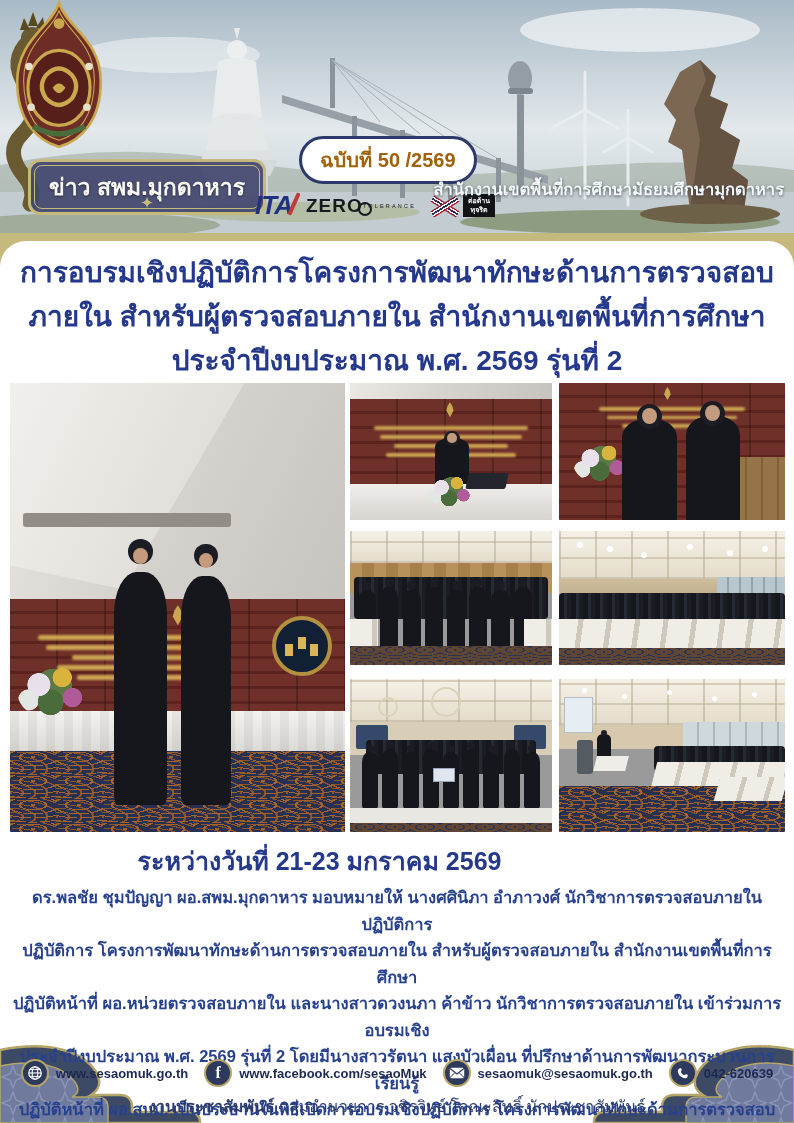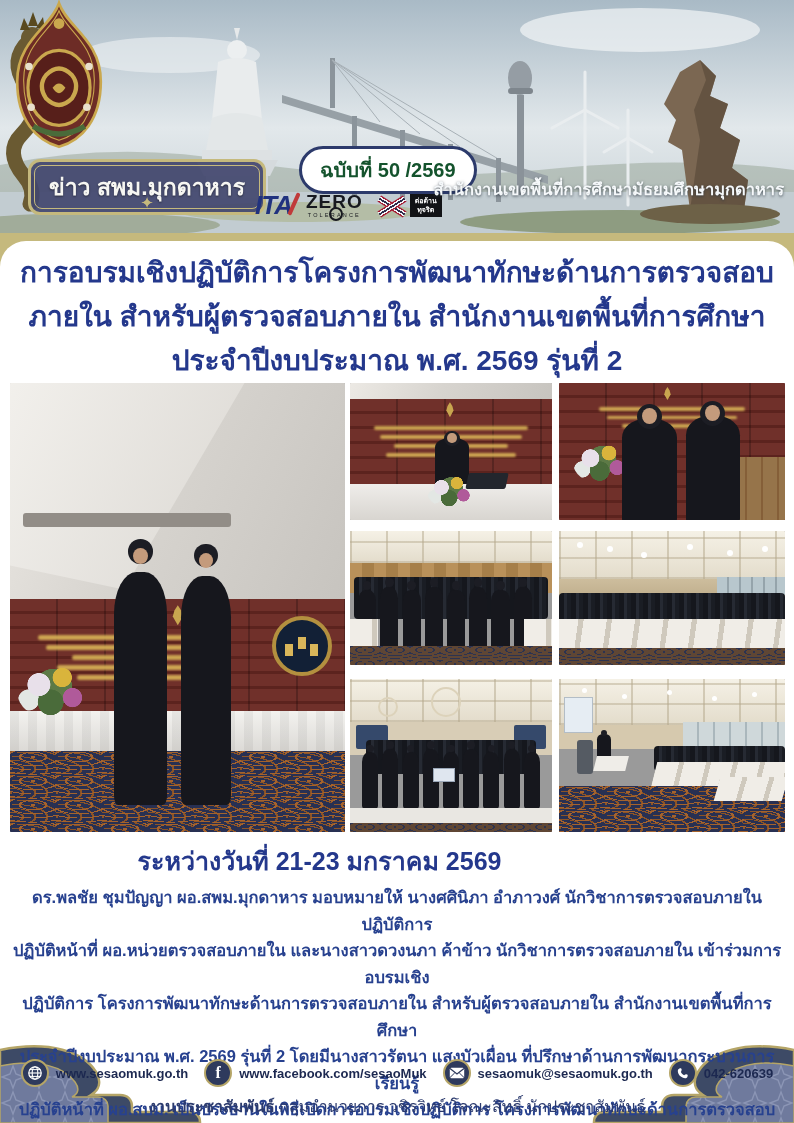--- a/index.html
+++ b/index.html
@@ -3,29 +3,29 @@
 <meta charset="utf-8">
 <style>
   html,body{margin:0;padding:0;}
   body{font-family:"Liberation Sans","DejaVu Sans",sans-serif;background:#ffffff;}
   .page{position:relative;width:794px;height:1123px;overflow:hidden;background:#ffffff;margin:0 auto;}
 
   
   .banner{position:absolute;left:0;top:0;width:794px;height:233px;overflow:hidden;background:linear-gradient(#aebfca,#dfe6ea 55%,#c9d3d8);}
   .banner svg{position:absolute;left:0;top:0;}
   .emblem{position:absolute;left:78px;top:12px;width:118px;height:150px;}
-  .edition-badge{position:absolute;left:299px;top:146px;padding:5px 18px;background:#ffffff;border:3px solid #2c3a6b;border-radius:24px;color:#14532d;font-size:20px;font-weight:bold;white-space:nowrap;}
+  .edition-badge{position:absolute;left:299px;top:136px;padding:5px 18px;background:#ffffff;border:3px solid #2c3a6b;border-radius:24px;color:#a16207;font-size:20px;font-weight:bold;white-space:nowrap;}
   .news-badge{position:absolute;left:28px;top:159px;width:238px;height:56px;background:rgba(66,71,110,.92);border:3px solid #c5b97d;border-radius:12px;display:flex;align-items:center;justify-content:center;gap:8px;box-sizing:border-box;}
   .news-badge::after{content:"";position:absolute;inset:3px;border:1px solid #c5b97d;border-radius:8px;pointer-events:none;}
   .news-badge .txt{color:#f6f6f2;font-size:23px;font-weight:bold;text-shadow:0 1px 2px rgba(0,0,0,.5);}
   .news-badge .orn{color:#c5b97d;font-size:15px;}
   .logos-row{position:absolute;left:255px;top:190px;display:flex;align-items:center;gap:14px;}
   .ita{position:relative;color:#20327f;font-weight:bold;font-style:italic;font-size:26px;letter-spacing:-1px;}
   .ita i{position:absolute;right:-4px;top:2px;width:4px;height:24px;background:#c03a3a;transform:rotate(24deg);border-radius:2px;}
-  .zero{display:flex;flex-direction:column;align-items:center;line-height:1;}
+  .zero{display:flex;flex-direction:row;align-items:center;line-height:1;}
   .zero .z1{color:#17191f;font-weight:bold;font-size:19px;letter-spacing:1px;position:relative;}
   .zero .z1 b{position:absolute;right:-9px;top:-4px;width:10px;height:10px;border:2px solid #17191f;border-radius:50%;}
   .zero .z2{color:#17191f;font-size:5.5px;letter-spacing:2.2px;margin-top:2px;}
   .anti{display:flex;align-items:center;gap:3px;}
   .anti .flags{position:relative;width:30px;height:24px;}
   .anti .flags i{position:absolute;left:0;top:9px;width:30px;height:7px;background:linear-gradient(180deg,#a51931 0 18%,#f4f5f8 18% 38%,#2d2a4a 38% 62%,#f4f5f8 62% 82%,#a51931 82%);}
   .anti .flags i:first-child{transform:rotate(32deg);}
   .anti .flags i:last-child{transform:rotate(-32deg);}
   .anti .box{background:#121316;color:#ffffff;font-size:7px;line-height:1.25;padding:3px 5px;text-align:center;font-weight:bold;}
   .org-names{position:absolute;right:10px;top:176px;text-align:right;}
@@ -319,22 +319,22 @@
     <div class="ly crowd" style="right:0;top:44%;width:58%;height:16%;"></div>
     <div class="ly tables" style="right:0;top:54%;width:62%;height:20%;transform:skewX(-14deg) translateX(6%);"></div>
     <div class="ly carpet" style="left:0;bottom:0;width:100%;height:30%;"></div>
     <div class="ly tables" style="right:0;bottom:20%;width:30%;height:16%;transform:skewX(-16deg);"></div>
   </div>
 
   <div class="date-heading">ระหว่างวันที่ 21-23 มกราคม 2569</div>
 
   <div class="body-text">
     <div>ดร.พลชัย ชุมปัญญา ผอ.สพม.มุกดาหาร มอบหมายให้ นางศศินิภา อำภาวงศ์  นักวิชาการตรวจสอบภายในปฏิบัติการ</div>
+    <div>ปฏิบัติการ โครงการพัฒนาทักษะด้านการตรวจสอบภายใน สำหรับผู้ตรวจสอบภายใน สำนักงานเขตพื้นที่การศึกษา</div>
     <div>ปฏิบัติหน้าที่ ผอ.หน่วยตรวจสอบภายใน และนางสาวดวงนภา ค้าข้าว นักวิชาการตรวจสอบภายใน เข้าร่วมการอบรมเชิง</div>
-    <div>ปฏิบัติการ โครงการพัฒนาทักษะด้านการตรวจสอบภายใน สำหรับผู้ตรวจสอบภายใน สำนักงานเขตพื้นที่การศึกษา</div>
     <div>ประจำปีงบประมาณ พ.ศ. 2569 รุ่นที่ 2 โดยมีนางสาวรัตนา แสงบัวเผื่อน ที่ปรึกษาด้านการพัฒนากระบวนการเรียนรู้</div>
     <div>ปฏิบัติหน้าที่ ผอ.สบม. เป็นประธานในพิธีเปิดการอบรมเชิงปฏิบัติการ โครงการพัฒนาทักษะด้านการตรวจสอบภายใน</div>
 
   </div>
 
   <svg class="orn left" width="215" height="85" viewBox="0 0 215 85">
     <defs>
       <pattern id="starp" width="26" height="26" patternUnits="userSpaceOnUse">
         <rect width="26" height="26" fill="#6f7a9d"></rect>
         <path d="M13,2 L16,10 L24,13 L16,16 L13,24 L10,16 L2,13 L10,10 Z" fill="none" stroke="#8b95b5" stroke-width="1.4"></path>

